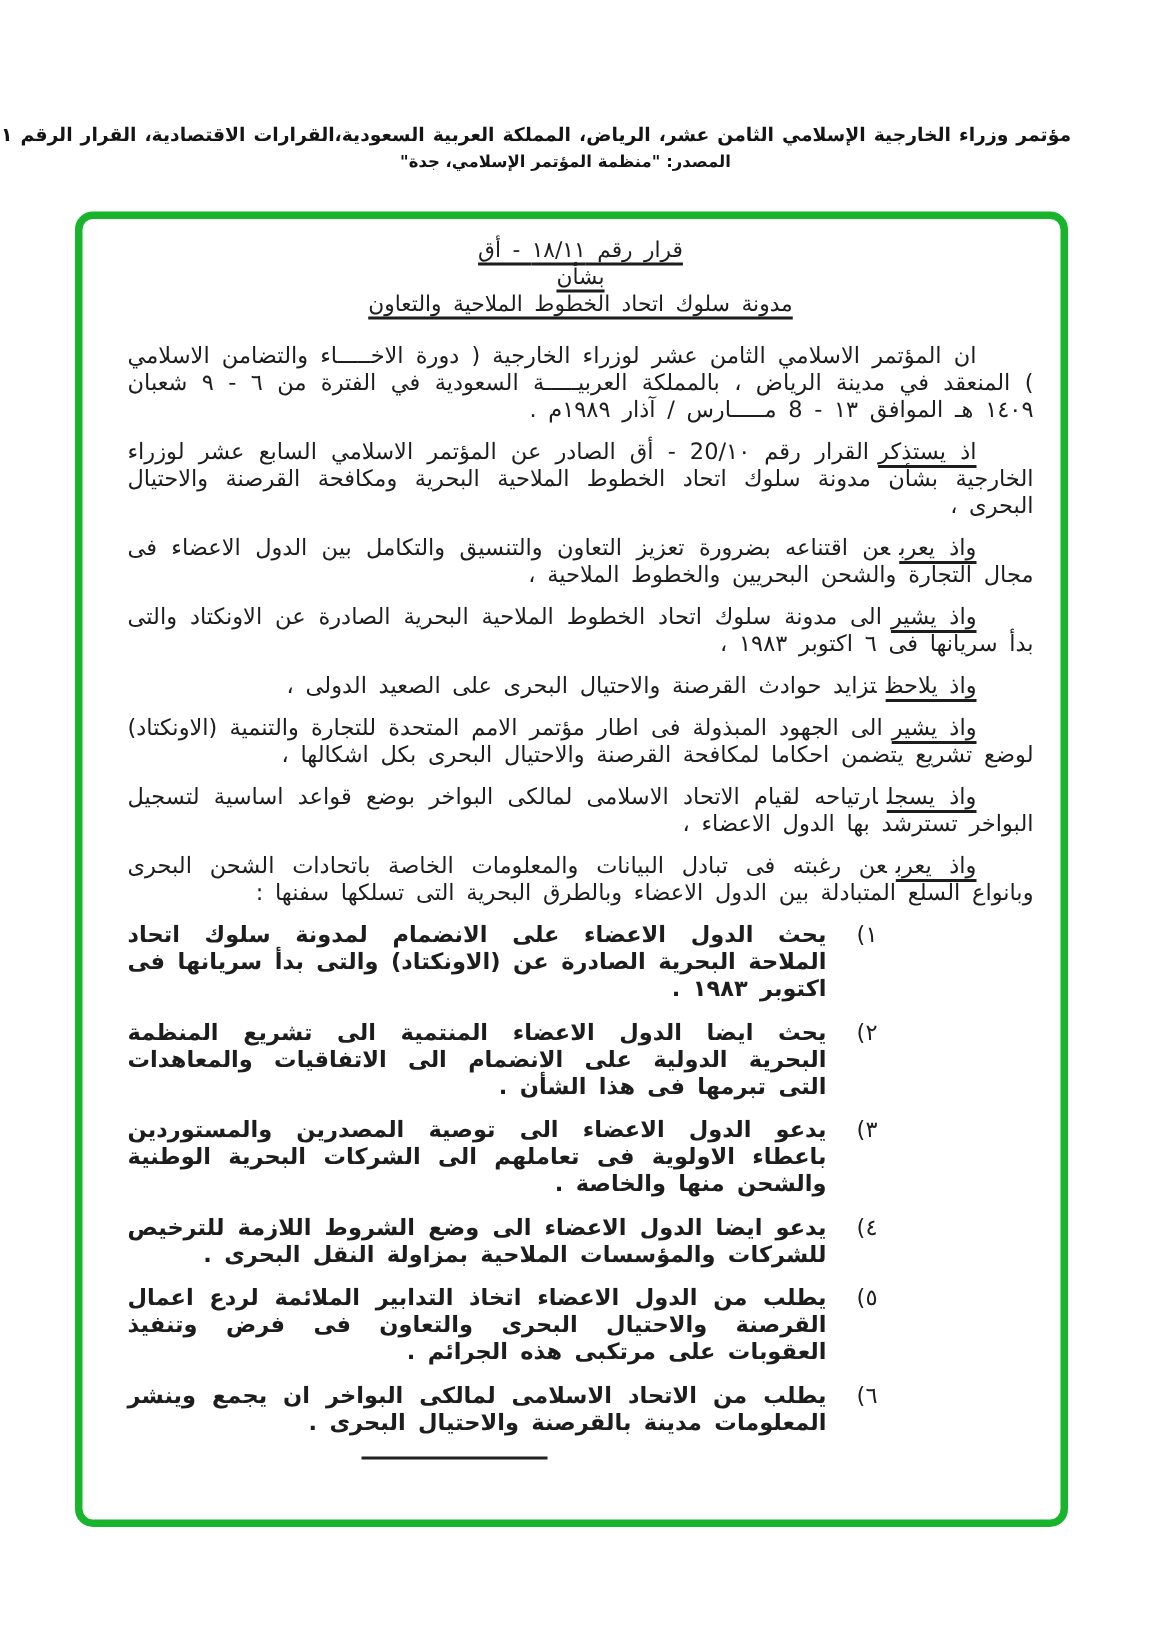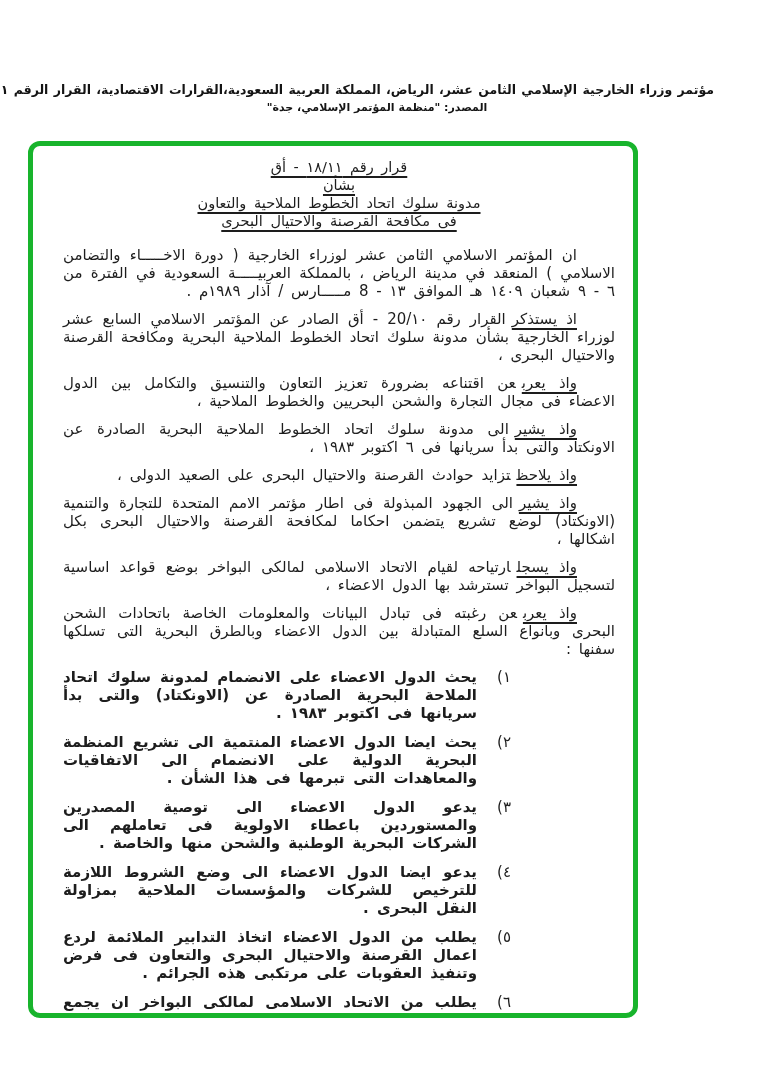--- a/index.html
+++ b/index.html
@@ -17,22 +17,22 @@
   }
   .cite{
     font-size:12.5px;font-weight:bold;white-space:nowrap;
     word-spacing:1px;
   }
   .source{
     margin-top:4px;text-align:center;font-size:11px;font-weight:bold;
   }
   
   .frame{
-    position:absolute;left:28px;top:141px;
-    width:610px;height:877px;box-sizing:border-box;
+    position:absolute;left:50px;top:141px;
+    width:662px;height:877px;box-sizing:border-box;
     border:5px solid #18b42c;border-radius:12px;
     overflow:hidden;background:#ffffff;
   }
   .doc{
     direction:rtl;
     padding:12px 18px 0 30px;
     color:#1d1d1d;
     font-size:15px;line-height:18px;word-spacing:3px;
   }
   .title{ text-align:center;margin-bottom:16px;font-size:14.5px; }
@@ -77,21 +77,20 @@
     <div class="source">المصدر:  "منظمة المؤتمر الإسلامي، جدة"</div>
   </header>
 
   <div class="frame" style="border-color: rgb(24, 180, 44);">
     <article class="doc" style="color: rgb(29, 29, 29);">
 
       <div class="title">
         <div class="tline">قرار رقم ١٨/١١ - أق</div>
         <div class="tline">بشأن</div>
         <div class="tline">مدونة سلوك اتحاد الخطوط الملاحية والتعاون</div>
-        <div class="tline">فى مكافحة القرصنة والاحتيال البحرى</div>
       </div>
 
       <p class="para"><span class="lead"></span><span>ان المؤتمر الاسلامي الثامن عشر لوزراء الخارجية ( دورة الاخـــــاء والتضامن الاسلامي ) المنعقد في مدينة الرياض ، بالمملكة العربيـــــة السعودية في الفترة من ٦ - ٩ شعبان ١٤٠٩ هـ الموافق ١٣ - 8 مـــــارس / آذار ١٩٨٩م .</span></p>
 
       <p class="para"><span class="lead">اذ يستذكر</span><span>القرار رقم 20/١٠ - أق الصادر عن المؤتمر الاسلامي السابع عشر لوزراء الخارجية بشأن مدونة سلوك اتحاد الخطوط الملاحية البحرية ومكافحة القرصنة والاحتيال البحرى ،</span></p>
 
       <p class="para"><span class="lead">واذ يعرب</span><span>عن اقتناعه بضرورة تعزيز التعاون والتنسيق والتكامل بين الدول الاعضاء فى مجال التجارة والشحن البحريين والخطوط الملاحية ،</span></p>
 
       <p class="para"><span class="lead">واذ يشير</span><span>الى مدونة سلوك اتحاد الخطوط الملاحية البحرية الصادرة عن الاونكتاد والتى بدأ سريانها فى ٦ اكتوبر ١٩٨٣ ،</span></p>
 
@@ -119,21 +118,21 @@
         <div class="item">
             <span class="inum">٤)</span>
             <span class="itext">يدعو ايضا الدول الاعضاء الى وضع الشروط اللازمة للترخيص للشركات والمؤسسات الملاحية بمزاولة النقل البحرى .</span>
           </div>
         <div class="item">
             <span class="inum">٥)</span>
             <span class="itext">يطلب من الدول الاعضاء اتخاذ التدابير الملائمة لردع اعمال القرصنة والاحتيال البحرى والتعاون فى فرض وتنفيذ العقوبات على مرتكبى هذه الجرائم .</span>
           </div>
         <div class="item">
             <span class="inum">٦)</span>
-            <span class="itext">يطلب من الاتحاد الاسلامى لمالكى البواخر ان يجمع وينشر المعلومات الخاصة بالقرصنة والاحتيال البحرى .</span>
+            <span class="itext">يطلب من الاتحاد الاسلامى لمالكى البواخر ان يجمع وينشر المعلومات مدينة بالقرصنة والاحتيال البحرى .</span>
           </div>
       </div>
 
       <div class="end-rule"></div>
 
     </article>
   </div>
 
 </div>
 

